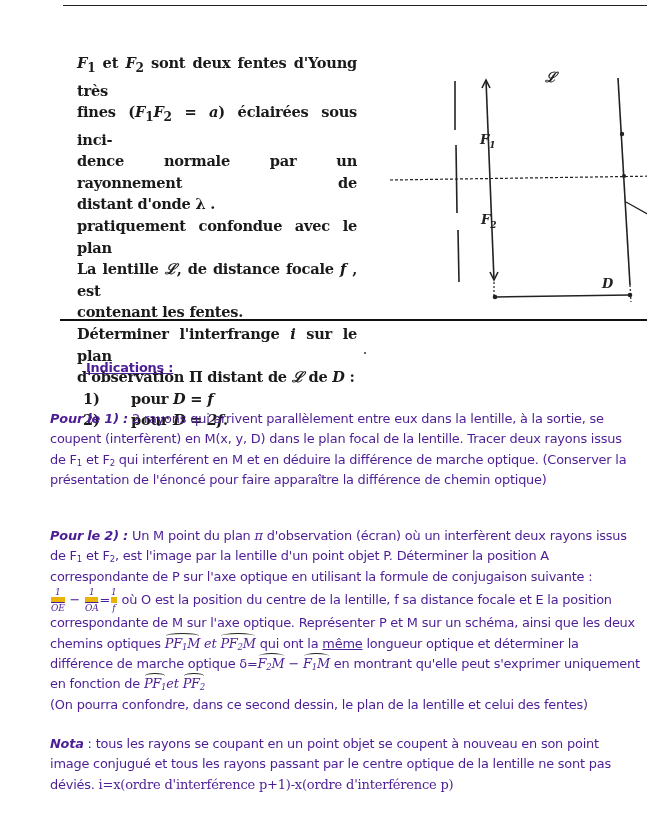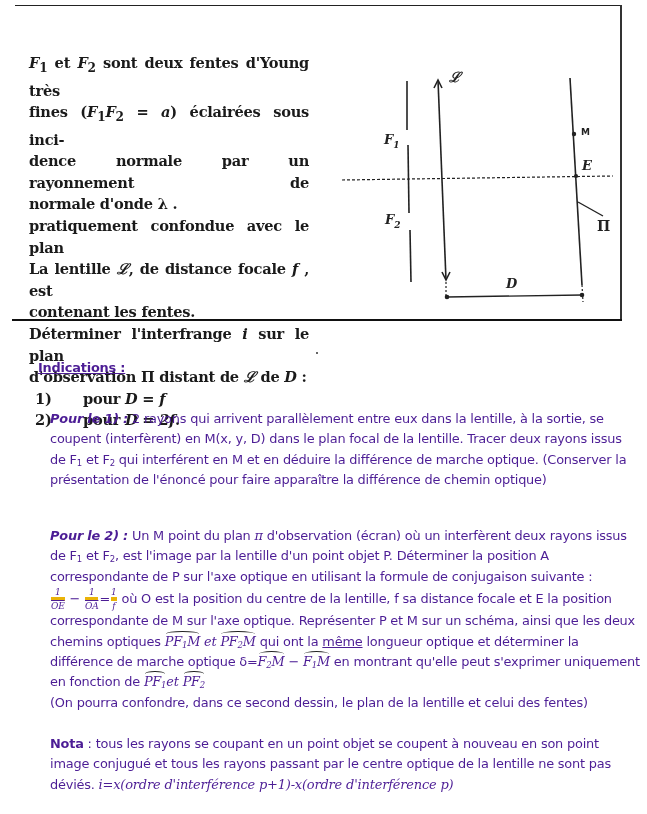--- a/index.html
+++ b/index.html
@@ -1,17 +1,17 @@
 <!DOCTYPE html>
 <html><head>
   <meta charset="utf-8">
   <style>
     html, body { margin: 0; padding: 0; background: #ffffff; }
     body { width: 647px; height: 814px; position: relative; overflow: hidden; color: #111; }
-    .abs { position: absolute; }
+    .abs { position: absolute; margin-left: 48px; }
 
     
     .box-top { left: 15px; top: 5px; width: 607px; height: 0; border-top: 1.5px solid #222; }
     .box-right { left: 620px; top: 5px; width: 0; height: 316px; border-left: 2px solid #333; }
     .box-bottom { left: 12px; top: 319px; width: 610px; height: 0; border-top: 2.5px solid #111; }
 
     
     .problem {
       left: 29px; top: 52px; width: 280px;
       font-family: "DejaVu Serif", "Liberation Serif", serif;
@@ -31,48 +31,48 @@
 
     
     .ind {
       font-family: "DejaVu Sans", "Liberation Sans", sans-serif;
       font-size: 12.9px; line-height: 20.4px; color: #4c1d95;
       letter-spacing: -0.2px;
     }
     .ind-title { left: 38px; top: 358px; font-weight: bold; text-decoration: underline; }
     .para { left: 38px; width: 590px; margin: 12px; }
     .para .lead { font-weight: bold; font-style: italic; }
-    .para .leadb { font-weight: bold; }
+    .para .leadb { font-weight: bold; font-style: italic; }
     .para sub { font-size: 8.5px; vertical-align: -2px; line-height: 0; }
     .serifm { font-family: "DejaVu Serif", "Liberation Serif", serif; font-style: italic; }
     .arc { position: relative; display: inline-block; }
     .arc::before {
       content: ""; position: absolute; left: 1px; right: 1px; top: -1px; height: 5px;
       border-top: 1px solid #222; border-radius: 50% 50% 0 0;
     }
     .frac { display: inline-block; vertical-align: middle; text-align: center; font-size: 9px; line-height: 10px; font-family: "DejaVu Serif", "Liberation Serif", serif; font-style: italic; margin: 0 1px; }
     .frac .n { display: block; }
-    .frac .d { display: block; border-top: 4px solid #eab308; }
+    .frac .d { display: block; border-top: 6px solid #eab308; }
     .frac .d.bar { text-decoration: overline; }
     .u { text-decoration: underline; }
-    .serifnote { font-family: "DejaVu Serif", "Liberation Serif", serif; font-size: 13px; font-style: italic; }
+    .serifnote { font-family: "DejaVu Serif", "Liberation Serif", serif; font-size: 13px; }
     .dot { left: 316px; top: 352px; width: 2px; height: 2px; background: #666; }
   </style>
 </head>
 <body>
 
 <div class="abs box-top"></div>
 <div class="abs box-right"></div>
 <div class="abs box-bottom"></div>
 
 <div class="abs problem">
   <p class="just"><span class="i">F</span><sub>1</sub><span> et </span><span class="i">F</span><sub>2</sub><span> sont deux fentes d'Young très</span></p>
   <p class="just"><span>fines  (</span><span class="i">F</span><sub>1</sub><span class="i">F</span><sub>2</sub><span> = </span><span class="i">a</span><span>) éclairées  sous  inci-</span></p>
   <p class="just">dence normale par un rayonnement de</p>
-  <p>normale d'onde λ .</p>
+  <p>distant d'onde λ .</p>
 
   <p class="just">pratiquement  confondue  avec  le  plan</p>
   <p class="just"><span>La lentille </span><span class="i">ℒ</span><span>, de distance focale </span><span class="i">f</span><span> , est</span></p>
   <p>contenant les fentes.</p>
 
   <p class="just"><span>Déterminer l'interfrange </span><span class="i">i</span><span> sur le plan</span></p>
   <p><span>d'observation Π distant de </span><span class="i">ℒ</span><span> de </span><span class="i">D</span><span> :</span></p>
 
   <div class="q"><span class="num">1)</span><span>pour </span>&nbsp;<span class="i">D = f</span><span></span></div>
   <div class="q"><span class="num">2)</span><span>pour </span>&nbsp;<span class="i">D = 2f</span><span> .</span></div>

